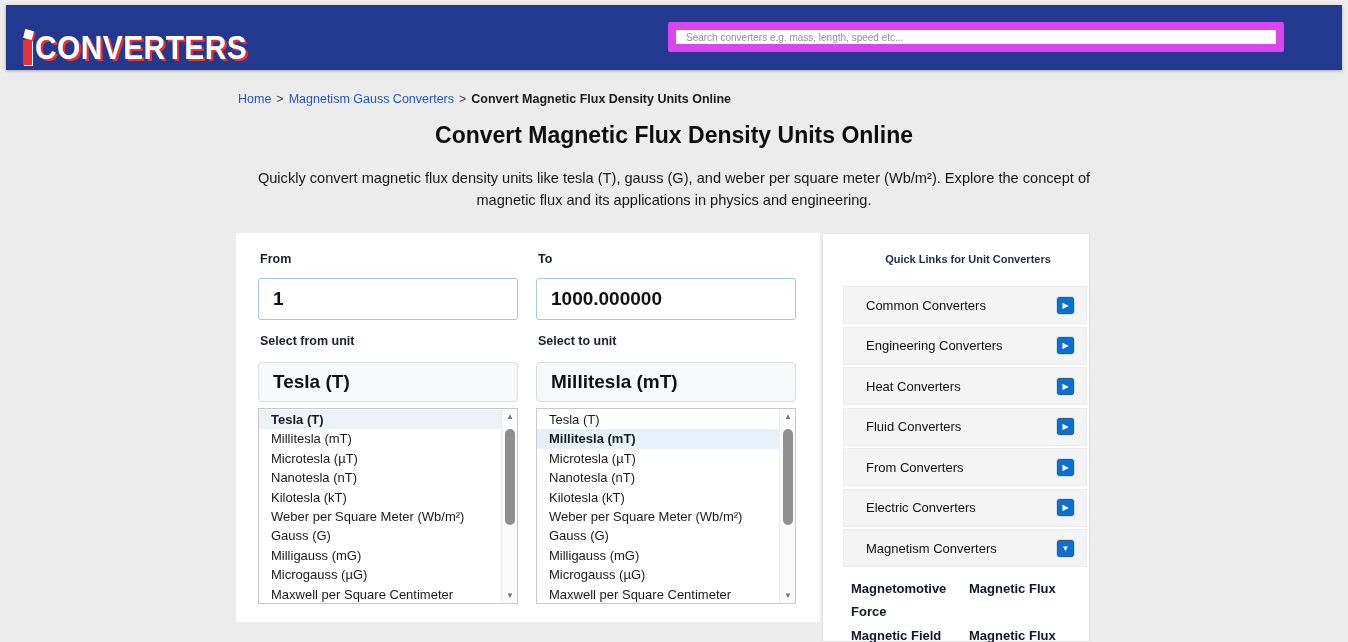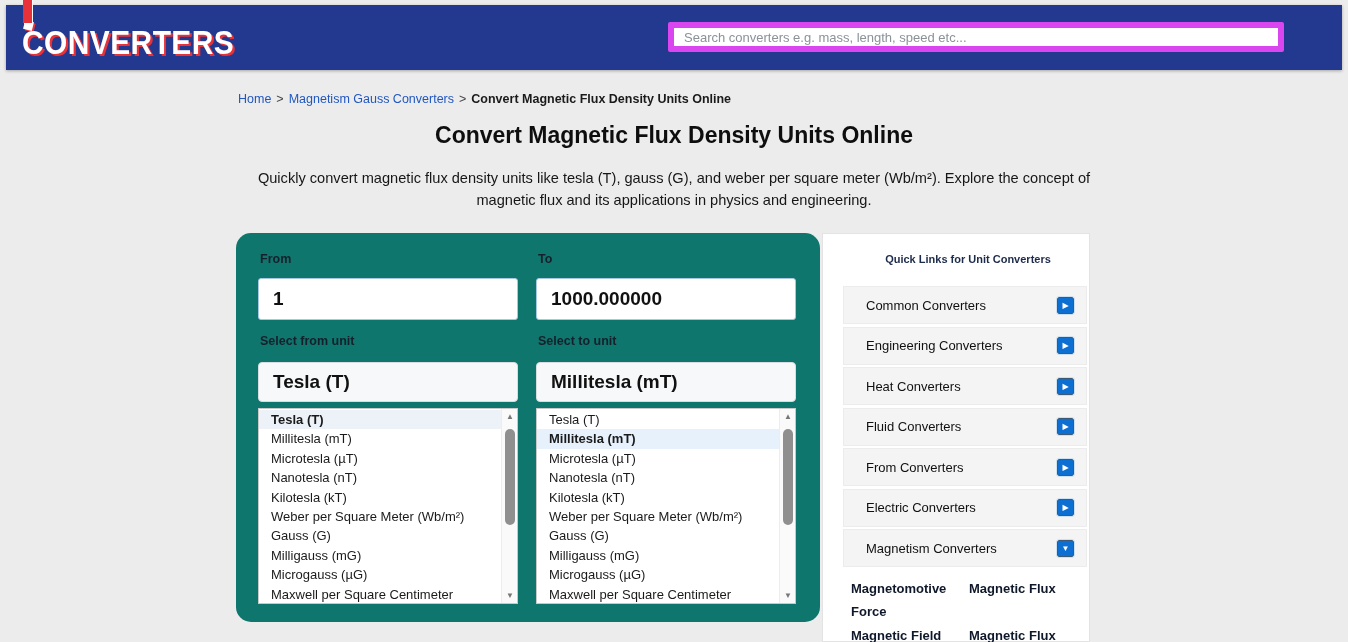--- a/index.html
+++ b/index.html
@@ -3,47 +3,47 @@
 <meta charset="utf-8">
 <style>
   * { margin:0; padding:0; box-sizing:border-box; }
   html,body { width:1348px; height:642px; overflow:hidden; background:#ececec;
               font-family:"Liberation Sans", sans-serif; }
   .page { position:relative; width:1348px; height:642px; background:#ececec; }
 
   
   .header { position:absolute; left:6px; top:5px; width:1336px; height:65px;
             background:#22398f; box-shadow:0 1px 3px rgba(0,0,0,.3); }
-  .logo { position:absolute; left:16px; top:15px; display:flex; align-items:flex-start; height:40px; cursor:pointer;flex-direction:column; }
+  .logo { position:absolute; left:16px; top:22px; display:flex; align-items:center; height:40px; cursor:pointer; }
   .logo-i { position:relative; width:13px; height:37px; }
   .logo-i .stem { position:absolute; left:1px; bottom:1px; width:9px; height:25px; background:#e8323a; box-shadow:1px 1px 0 #fff; }
   .logo-i .dot  { position:absolute; top:1px; left:2px; width:9px; height:9px; background:#fff; transform:rotate(14deg); box-shadow:2px 1px 0 #e8323a; }
   .logo-text { font-size:34px; font-weight:800; color:#fff; line-height:36px;
                text-shadow:2.5px 1.5px 0 #e8323a; transform:scaleX(.88); transform-origin:left bottom;
                letter-spacing:.5px; white-space:nowrap; }
   .search-input { position:absolute; left:662px; top:17px; width:616px; height:30px;
-                  border:6px solid #d946ef; border-radius:2px; background:#fff;
-                  padding:0 10px; font-size:13px; color:#333; outline:none; }
+                  border:8px solid #d946ef; border-radius:2px; background:#fff;
+                  padding:0 10px; font-size:10px; color:#333; outline:none; }
   .search-input::placeholder { color:#8b9298; }
 
   
   .breadcrumb { position:absolute; left:238px; top:92px; font-size:12.5px; color:#333; }
   .breadcrumb a { color:#2057c0; text-decoration:none; cursor:pointer; }
   .breadcrumb .sep { margin:0 5px; color:#444; }
   .breadcrumb .current { color:#1a1a1a; font-weight:600; }
 
   
   .page-title { position:absolute; top:122px; left:0; width:100%; text-align:center;
                 font-size:23px; font-weight:700; color:#0e0e0e; }
   .page-desc { position:absolute; top:162px; left:50%; transform:translateX(-50%);
                width:860px; text-align:center; font-size:14.6px; line-height:21.5px; color:#161616;margin-top:6px; }
 
   
   .converter { position:absolute; left:236px; top:233px; width:584px; height:389px;
-               background:#0f766e; border-radius:15px; }
+               background:#ffffff; border-radius:0; }
   .conv-col { position:absolute; top:0; width:260px; height:100%; }
   .conv-col.from { left:22px; } .conv-col.to { left:300px; }
   .conv-label { position:absolute; font-size:12.5px; font-weight:600; color:#16202c; }
   .lbl-amount { top:19px; left:2px; }
   .lbl-select { top:101px; left:2px; }
   .conv-input { position:absolute; top:45px; left:0; width:260px; height:42px;
                 border:1px solid #aac7e2; border-radius:3px; background:#fff;
                 font-size:19px; font-weight:600; color:#111; padding:0 14px;
                 font-family:"Liberation Sans", sans-serif; outline:none; }
   .unit-display { position:absolute; top:129px; left:0; width:260px; height:40px;

